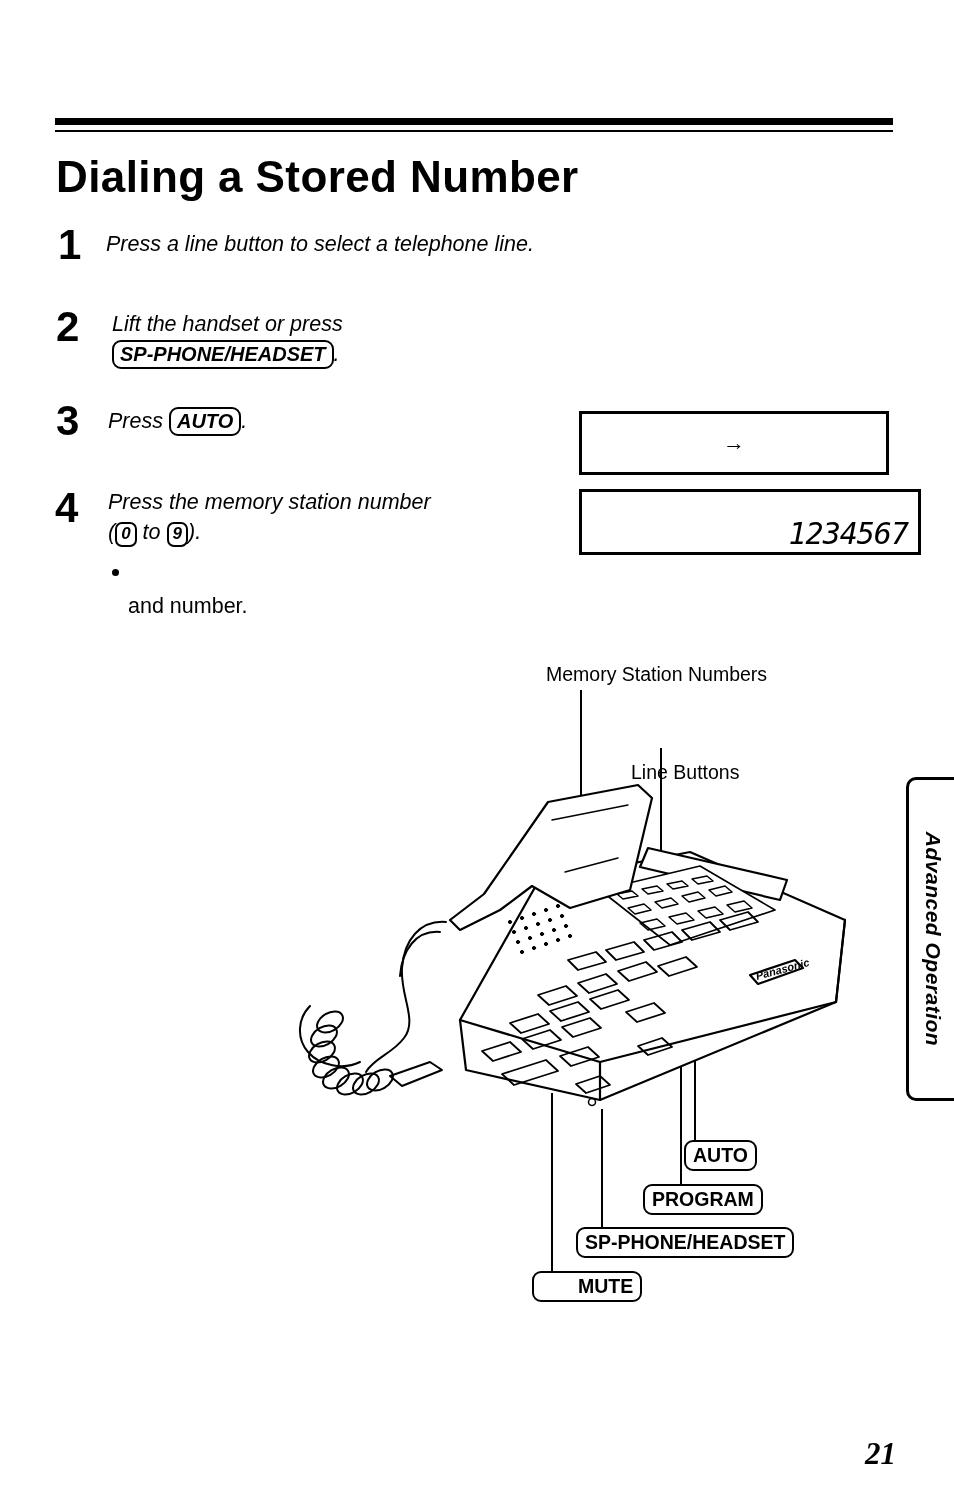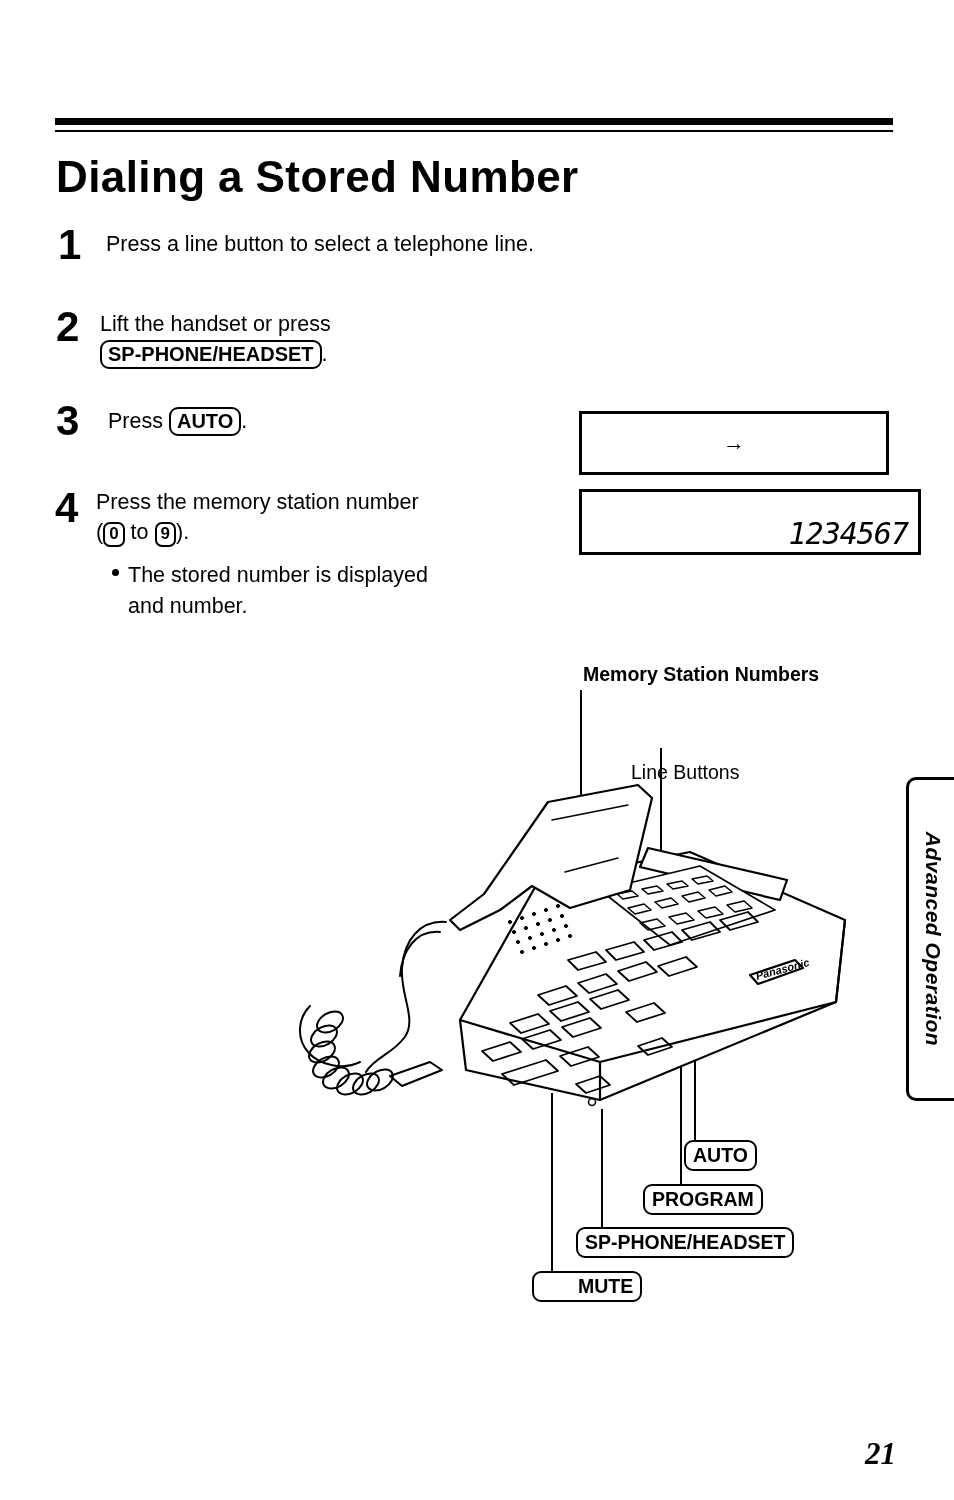--- a/index.html
+++ b/index.html
@@ -54,29 +54,30 @@
     position: absolute;
     font-size: 42px;
     font-weight: bold;
     font-family: "Liberation Sans", sans-serif;
     line-height: 1;
   }
   .step-text {
     position: absolute;
     font-size: 21.5px;
     line-height: 30px;
+    font-style: italic;
   }
   .s1-num { left: 58px; top: 224px; }
   .s1-txt { left: 106px; top: 229px; }
   .s2-num { left: 56px; top: 306px; }
-  .s2-txt { left: 100px; top: 309px; }
+  .s2-txt { left: 112px; top: 309px; }
   .s3-num { left: 56px; top: 400px; }
   .s3-txt { left: 108px; top: 406px; text-align: center; }
   .s4-num { left: 55px; top: 487px; }
-  .s4-txt { left: 96px; top: 487px; }
+  .s4-txt { left: 108px; top: 487px; }
 
   
   .keycap {
     display: inline-block;
     border: 2px solid #000;
     border-radius: 9px;
     padding: 0px 6px 1px 6px;
     font-weight: bold;
     font-size: 20px;
     line-height: 24px;
@@ -143,21 +144,21 @@
     letter-spacing: -1px;
     line-height: 1;
   }
 
   
   .callout {
     position: absolute;
     font-size: 19.5px;
     white-space: nowrap;
   }
-  .co-memory { left: 583px; top: 663px; font-weight: bold; }
+  .co-memory { left: 546px; top: 663px; }
   .co-line { left: 631px; top: 721px; margin-top: 40px; }
 
   .leader {
     position: absolute;
     background: #000;
     width: 2px;
   }
   .l-memory { left: 580px; top: 690px; height: 248px; }
   .l-line { left: 660px; top: 748px; height: 193px; }
   .l-auto { left: 694px; top: 1000px; height: 142px; }
@@ -253,21 +254,21 @@
   </div>
 
   <div class="step-num s4-num">4</div>
   <div class="step-text s4-txt">
     <span>Press the memory station number</span><br>
     <span>(</span><span class="keycap small">0</span><span> to </span><span class="keycap small">9</span><span>).</span>
   </div>
 
   <div class="bullet-dot"></div>
   <div class="bullet-txt">
-    <span>The stored number is displayed</span><br>
+    <br>
     <span>and number.</span>
   </div>
 
   <div class="lcd lcd-1">
     <div class="lcd-arrow">→</div>
   </div>
   <div class="lcd lcd-2">
     <div class="lcd-digits">1234567</div>
   </div>
 

